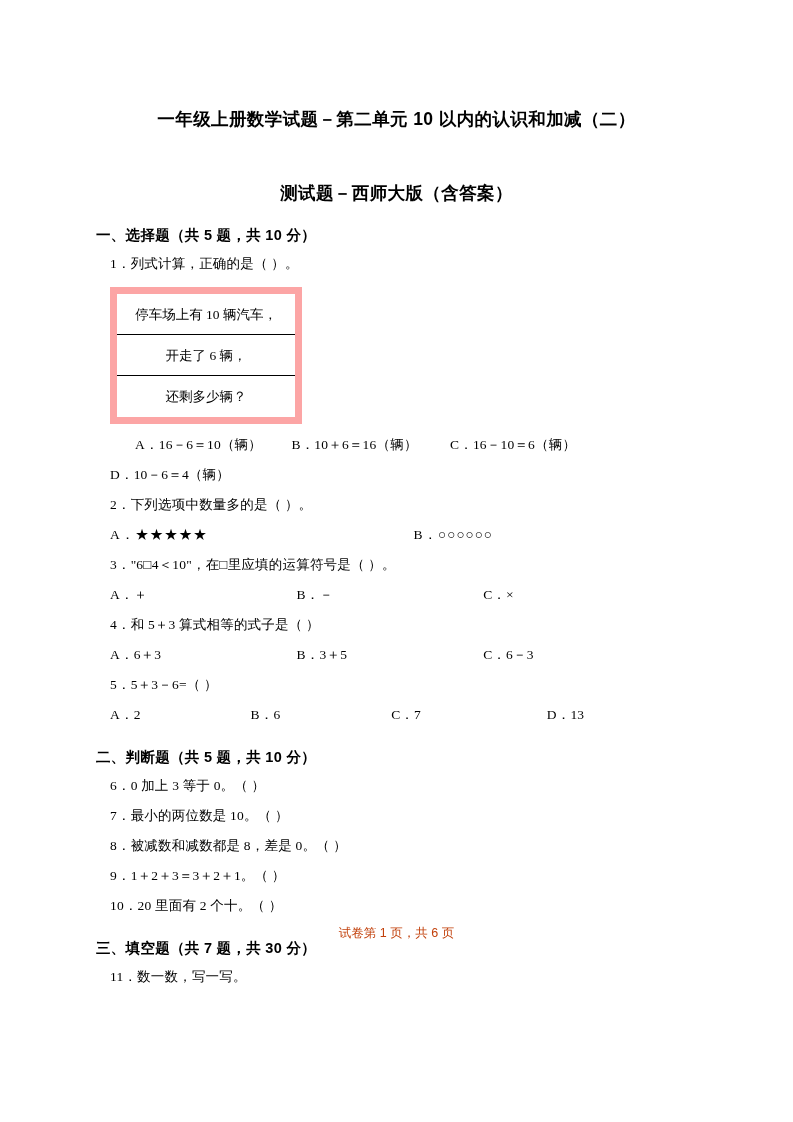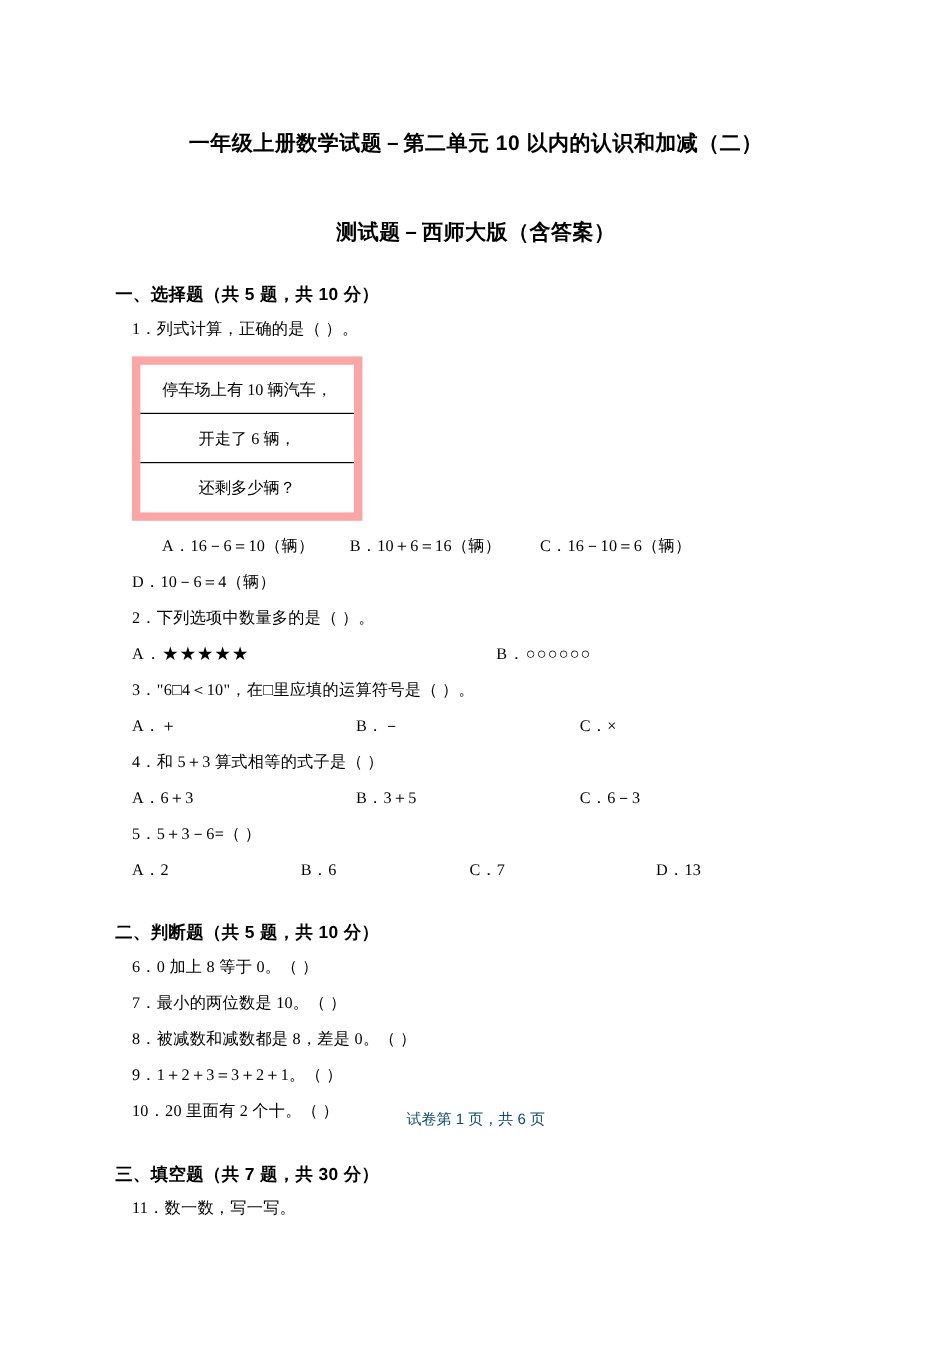--- a/index.html
+++ b/index.html
@@ -31,21 +31,21 @@
     letter-spacing: 0.4px;
   }
   .doc-title .line2 {
     display: block;
     margin-top: 44px;
   }
   .section-heading {
     font-family: "Liberation Sans", sans-serif;
     font-weight: bold;
     font-size: 14.5px;
-    margin-top: 28px;
+    margin-top: 18px;
     margin-bottom: 4px;
     letter-spacing: 0.3px;
   }
   .q {
     font-size: 13.5px;
     line-height: 30px;
     margin: 0;
     letter-spacing: 0.2px;
   }
   .q-indent {
@@ -80,21 +80,21 @@
     font-family: Liberation Serif, serif;
   }
   .footer {
     position: absolute;
     left: 0;
     right: 0;
     bottom: 30px;
     text-align: center;
     font-size: 12.5px;
     font-family: "Liberation Sans", sans-serif;
-    color: #0c4a6e;
+    color: #c2410c;
   }
   .stars { letter-spacing: 1px; }
   .nowrap { white-space: nowrap; text-align: right; }
 </style>
 </head>
 <body>
 
 <div class="page">
 
   <div class="doc-title">
@@ -142,21 +142,21 @@
   <p class="q q-indent">5．5＋3－6=（   ）</p>
   <div class="opts">
     <span class="opt" style="width:137px">A．2</span>
     <span class="opt" style="width:137px">B．6</span>
     <span class="opt" style="width:152px">C．7</span>
     <span class="opt">D．13</span>
   </div>
 
   <div class="section-heading">二、判断题（共 5 题，共 10 分）</div>
 
-  <p class="q q-indent">6．0 加上 8 等于 0。（        ）</p>
+  <p class="q q-indent">6．0 加上 3 等于 0。（        ）</p>
   <p class="q q-indent">7．最小的两位数是 10。（        ）</p>
   <p class="q q-indent">8．被减数和减数都是 8，差是 0。（          ）</p>
   <p class="q q-indent">9．1＋2＋3＝3＋2＋1。（        ）</p>
   <p class="q q-indent">10．20 里面有 2 个十。（         ）</p>
 
   <div class="section-heading">三、填空题（共 7 题，共 30 分）</div>
 
   <p class="q q-indent">11．数一数，写一写。</p>
 
   <div class="footer">试卷第 1 页，共 6 页</div>

